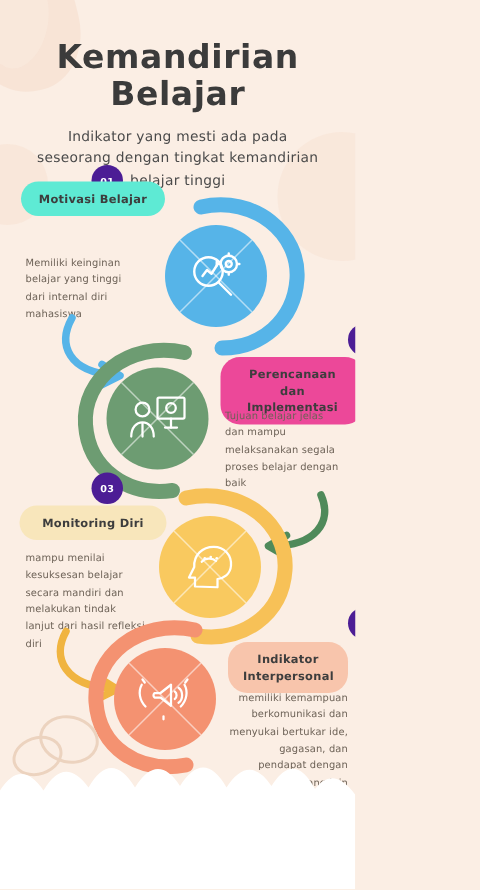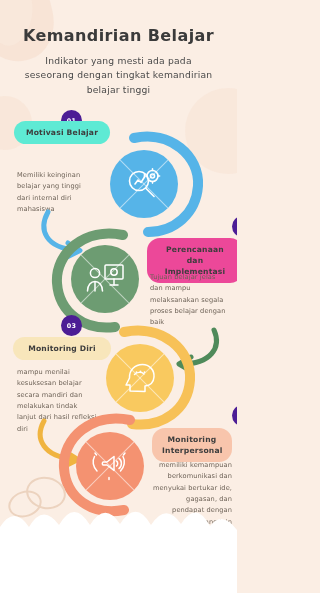--- a/index.html
+++ b/index.html
@@ -44,21 +44,21 @@
   }
   .ring-bl2 {
     left:26px; bottom:84px; width:40px; height:32px;
     border:2px solid #ecd3bf; border-radius:50%;
     transform:rotate(12deg);
   }
 
   
   .header { position:absolute; top:26px; left:0; width:237px; text-align:center; }
   .title {
-    font-size:16px; font-weight:bold; color:#3b3b3b;
+    font-size:22px; font-weight:bold; color:#3b3b3b;
     letter-spacing:.4px;
   }
   .subtitle {
     margin-top:9px; font-size:9.2px; line-height:1.55;
     color:#4a4a4a; padding:0 24px; letter-spacing:.2px;
   }
 
   
   .step { position:absolute; }
   .ring-wrap { position:absolute; width:96px; height:96px; }
@@ -205,21 +205,21 @@
     </div>
   </div>
 
   <svg class="arrow" style="left:34px; top:415px;" width="62" height="56" viewBox="0 0 62 56">
     <path d="M10 6 C0 24 10 42 40 44" fill="none" stroke="#f0b440" stroke-width="5" stroke-linecap="round"></path>
     <path d="M32 37 L44 44.5 L31 51" fill="none" stroke="#f0b440" stroke-width="5" stroke-linecap="round" stroke-linejoin="round"></path>
   </svg>
 
   <div class="step">
     <div class="badge" style="left:196px; top:405px;">04</div>
-    <div class="pill" style="left:152px; top:428px; width:80px; background:#f8c5ac;">Monitoring Interpersonal</div>
+    <div class="pill" style="left:152px; top:428px; width:80px; background:#f8c5ac;">Indikator Interpersonal</div>
     <div class="desc" style="left:152px; top:460px; width:80px; text-align:right;">memiliki kemampuan berkomunikasi dan menyukai bertukar ide, gagasan, dan pendapat dengan orang lain</div>
 
     <div class="ring-wrap" style="left:62px; top:418px;">
       <svg width="120" height="116" viewBox="0 0 120 116" style="position:absolute;left:-8px;top:-8px;">
         <path d="M76 10 C38 2 8 28 10 58 C12 88 38 106 70 100" fill="none" stroke="#f49271" stroke-width="10" stroke-linecap="round"></path>
       </svg>
       <div class="core diag" style="background:#f49271;">
         <div class="icon-box">
           <svg width="42" height="38" viewBox="0 0 42 38" fill="none" stroke="#ffffff" stroke-width="1.5" stroke-linecap="round" stroke-linejoin="round">
             <path d="M8 24 C4 20 3 14 5.5 9.5"></path>

